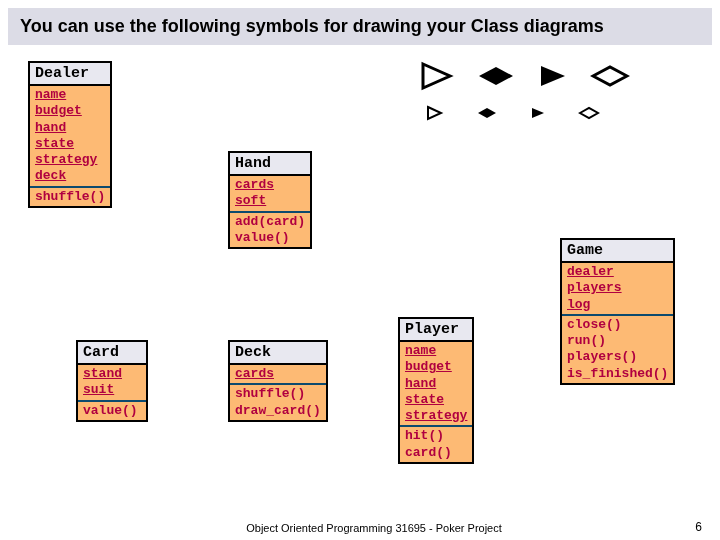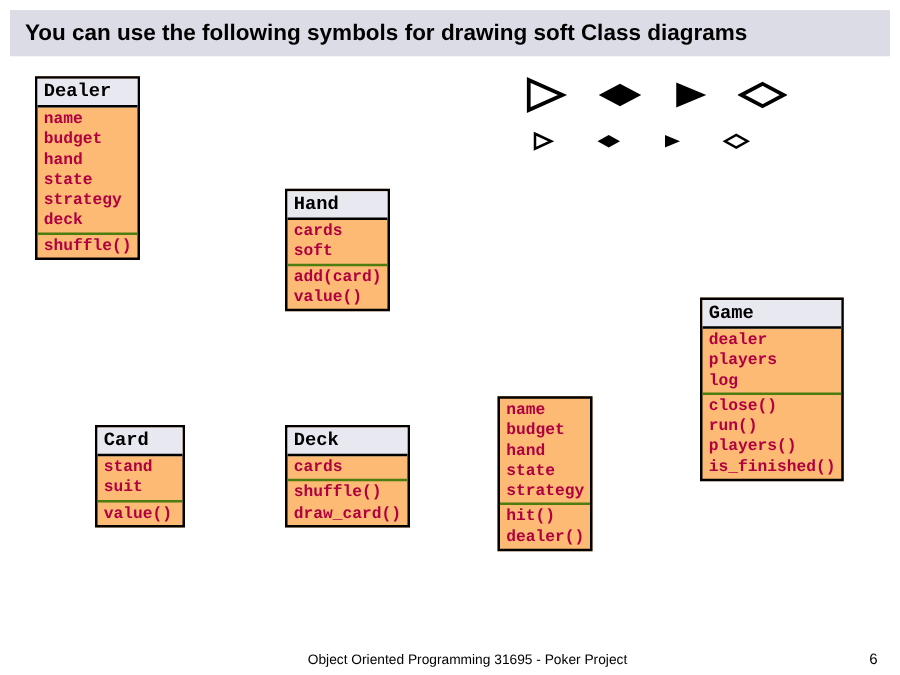--- a/index.html
+++ b/index.html
@@ -37,21 +37,22 @@
     background: #e8e8f0;
     border-bottom: 2px solid #000;
     padding: 2px 5px;
     font-size: 15px;
   }
   .uml-class .section {
     padding: 1px 5px;
     color: #b00040;
   }
   .uml-class .section.attrs {
-    border-bottom: 2px solid #4d7c0f;
+    border-bottom: 2px solid #0c4a6e;
+    text-decoration: underline;
   }
   .uml-class .section div {
     line-height: 1.25;
   }
   .footer {
     position: absolute;
     bottom: 6px;
     left: 0;
     width: 100%;
     text-align: center;
@@ -73,21 +74,21 @@
     display: flex;
     gap: 22px;
     align-items: center;
     margin-bottom: 14px;
   }
   .sym-row svg { display: block; }
 </style>
 </head>
 <body>
 
-<div class="title-bar">You can use the following symbols for drawing soft Class diagrams</div>
+<div class="title-bar">You can use the following symbols for drawing your Class diagrams</div>
 
 <div class="canvas">
 
   <div class="symbols" style="left:420px; top:8px">
     <div class="sym-row">
       <svg width="34" height="30">
           <polygon points="3,3 30,15 3,27" fill="none" stroke="#000" stroke-width="3"></polygon>
         </svg>
       <svg width="40" height="24">
           <polygon points="3,12 20,3 37,12 20,21" fill="#000"></polygon>
@@ -173,29 +174,30 @@
     <div class="section attrs">
         <div>cards</div>
       </div>
     <div class="section">
         <div>shuffle()</div>
         <div>draw_card()</div>
       </div>
   </div>
 
   <div class="uml-class" style="left:398px; top:264px">
+    <div class="class-name">Player</div>
     <div class="section attrs">
         <div>name</div>
         <div>budget</div>
         <div>hand</div>
         <div>state</div>
         <div>strategy</div>
       </div>
     <div class="section">
         <div>hit()</div>
-        <div>dealer()</div>
+        <div>card()</div>
       </div>
   </div>
 
 </div>
 
 <div class="footer">Object Oriented Programming 31695 - Poker Project</div>
 <div class="page-num">6</div>
 
 </body></html>

